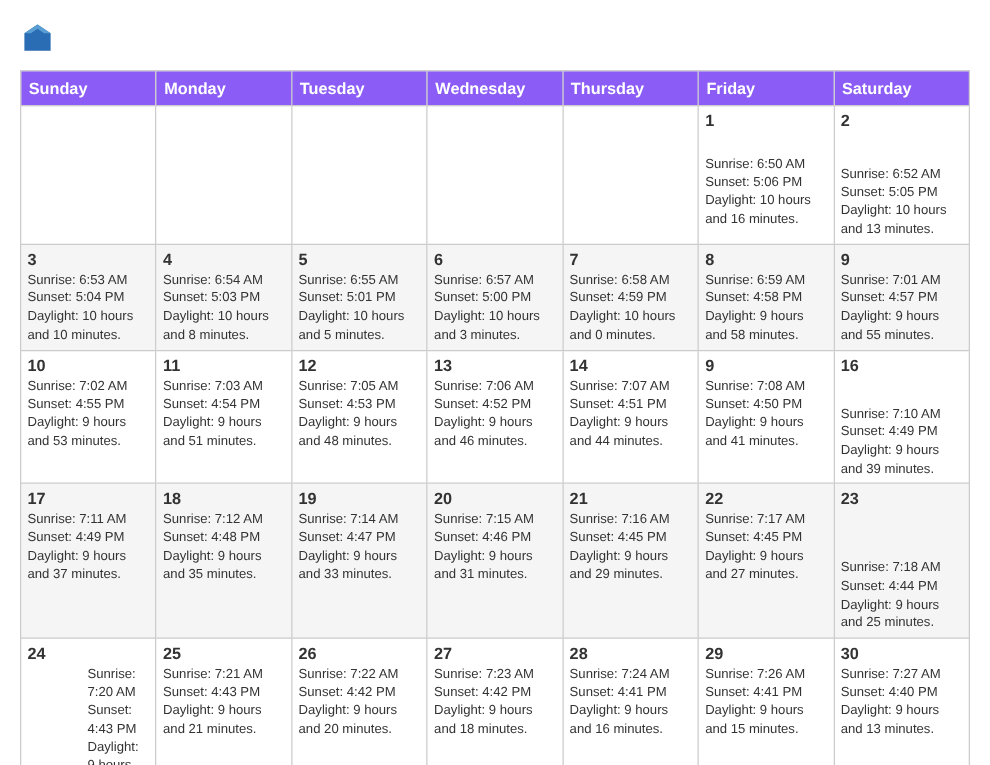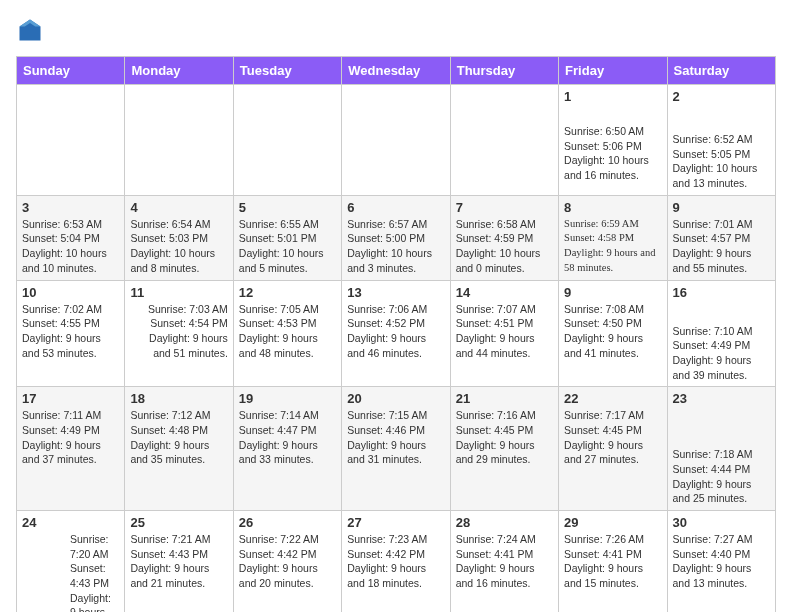--- a/index.html
+++ b/index.html
@@ -170,41 +170,41 @@
 Daylight: 10 hours and 3 minutes.</div>
         </td>
         <td>
           <div class="day-number">7</div>
           <div class="day-info" style="white-space: pre-line;">Sunrise: 6:58 AM
 Sunset: 4:59 PM
 Daylight: 10 hours and 0 minutes.</div>
         </td>
         <td>
           <div class="day-number">8</div>
-          <div class="day-info" style="white-space: pre-line; font-family: Liberation Serif, serif;">Sunrise: 6:59 AM
+          <div class="day-info" style="white-space: pre-line;">Sunrise: 6:59 AM
 Sunset: 4:58 PM
 Daylight: 9 hours and 58 minutes.</div>
         </td>
         <td>
           <div class="day-number">9</div>
           <div class="day-info" style="white-space: pre-line;">Sunrise: 7:01 AM
 Sunset: 4:57 PM
 Daylight: 9 hours and 55 minutes.</div>
         </td>
       </tr>
       <tr>
         <td>
           <div class="day-number">10</div>
           <div class="day-info" style="white-space: pre-line;">Sunrise: 7:02 AM
 Sunset: 4:55 PM
 Daylight: 9 hours and 53 minutes.</div>
         </td>
         <td>
           <div class="day-number">11</div>
-          <div class="day-info" style="white-space: pre-line; text-align: right;">Sunrise: 7:03 AM
+          <div class="day-info" style="white-space: pre-line;">Sunrise: 7:03 AM
 Sunset: 4:54 PM
 Daylight: 9 hours and 51 minutes.</div>
         </td>
         <td>
           <div class="day-number">12</div>
           <div class="day-info" style="white-space: pre-line;">Sunrise: 7:05 AM
 Sunset: 4:53 PM
 Daylight: 9 hours and 48 minutes.</div>
         </td>
         <td>

